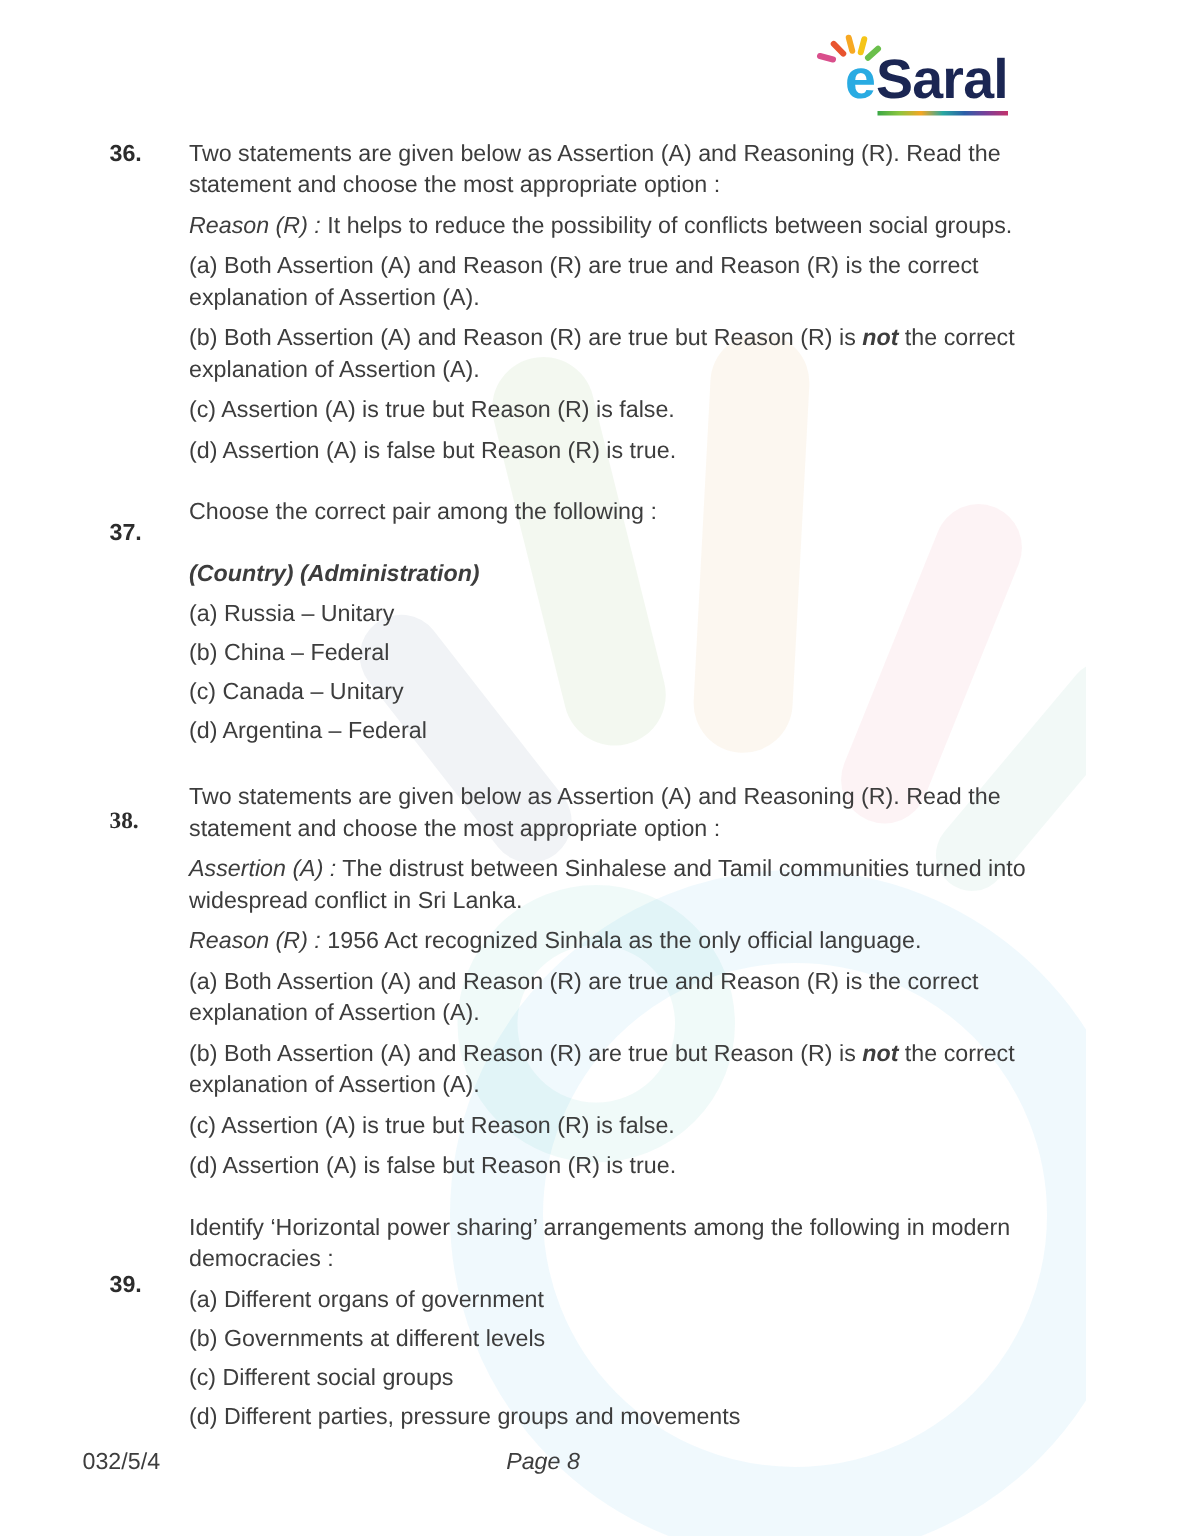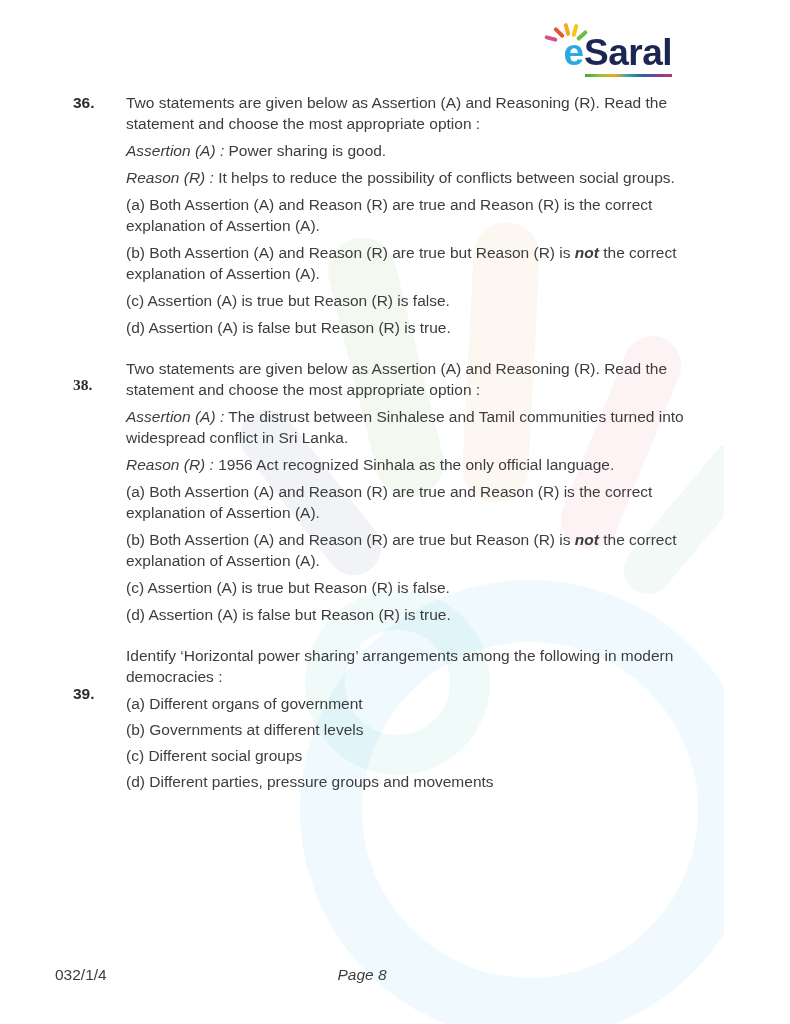--- a/index.html
+++ b/index.html
@@ -101,29 +101,39 @@
       <div class="underbar"></div>
     </div>
   </div>
 
   <main>
 
     <section class="q q36">
       <div class="qnum">36.</div>
       <div class="qbody">
         <p class="para">Two statements are given below as Assertion (A) and Reasoning (R). Read the statement and choose the most appropriate option :</p>
-        <p class="para"><span class="it">Assertion (A) :</span><span> Power sharing is good.</span></p>
         <p class="para"><span class="it">Reason (R) :</span><span> It helps to reduce the possibility of conflicts between social groups.</span></p>
         <p class="para">(a) Both Assertion (A) and Reason (R) are true and Reason (R) is the correct explanation of Assertion (A).</p>
         <p class="para"><span>(b) Both Assertion (A) and Reason (R) are true but Reason (R) is </span><span class="bi">not</span><span> the correct explanation of Assertion (A).</span></p>
         <p class="para">(c) Assertion (A) is true but Reason (R) is false.</p>
         <p class="para">(d) Assertion (A) is false but Reason (R) is true.</p>
       </div>
     </section>
 
+    <section class="q q37">
+      <div class="qnum">37.</div>
+      <div class="qbody">
+        <p class="para">Choose the correct pair among the following :</p>
+        <p class="para bi">(Country) (Administration)</p>
+        <p class="para opt-row">(a) Russia – Unitary</p>
+        <p class="para opt-row">(b) China – Federal</p>
+        <p class="para opt-row">(c) Canada – Unitary</p>
+        <p class="para opt-row">(d) Argentina – Federal</p>
+      </div>
+    </section>
 
     <section class="q q38">
       <div class="qnum">38.</div>
       <div class="qbody">
         <p class="para">Two statements are given below as Assertion (A) and Reasoning (R). Read the statement and choose the most appropriate option :</p>
         <p class="para"><span class="it">Assertion (A) :</span><span> The distrust between Sinhalese and Tamil communities turned into widespread conflict in Sri Lanka.</span></p>
         <p class="para"><span class="it">Reason (R) :</span><span> 1956 Act recognized Sinhala as the only official language.</span></p>
         <p class="para">(a) Both Assertion (A) and Reason (R) are true and Reason (R) is the correct explanation of Assertion (A).</p>
         <p class="para"><span>(b) Both Assertion (A) and Reason (R) are true but Reason (R) is </span><span class="bi">not</span><span> the correct explanation of Assertion (A).</span></p>
         <p class="para">(c) Assertion (A) is true but Reason (R) is false.</p>
@@ -138,17 +148,17 @@
         <p class="para opt-row">(a) Different organs of government</p>
         <p class="para opt-row">(b) Governments at different levels</p>
         <p class="para opt-row">(c) Different social groups</p>
         <p class="para opt-row">(d) Different parties, pressure groups and movements</p>
       </div>
     </section>
 
   </main>
 
   <footer>
-    <span class="paper-code">032/1/4</span>
+    <span class="paper-code">032/5/4</span>
     <span class="page-label">Page 8</span>
   </footer>
 
 </div>
 
 </body></html>

